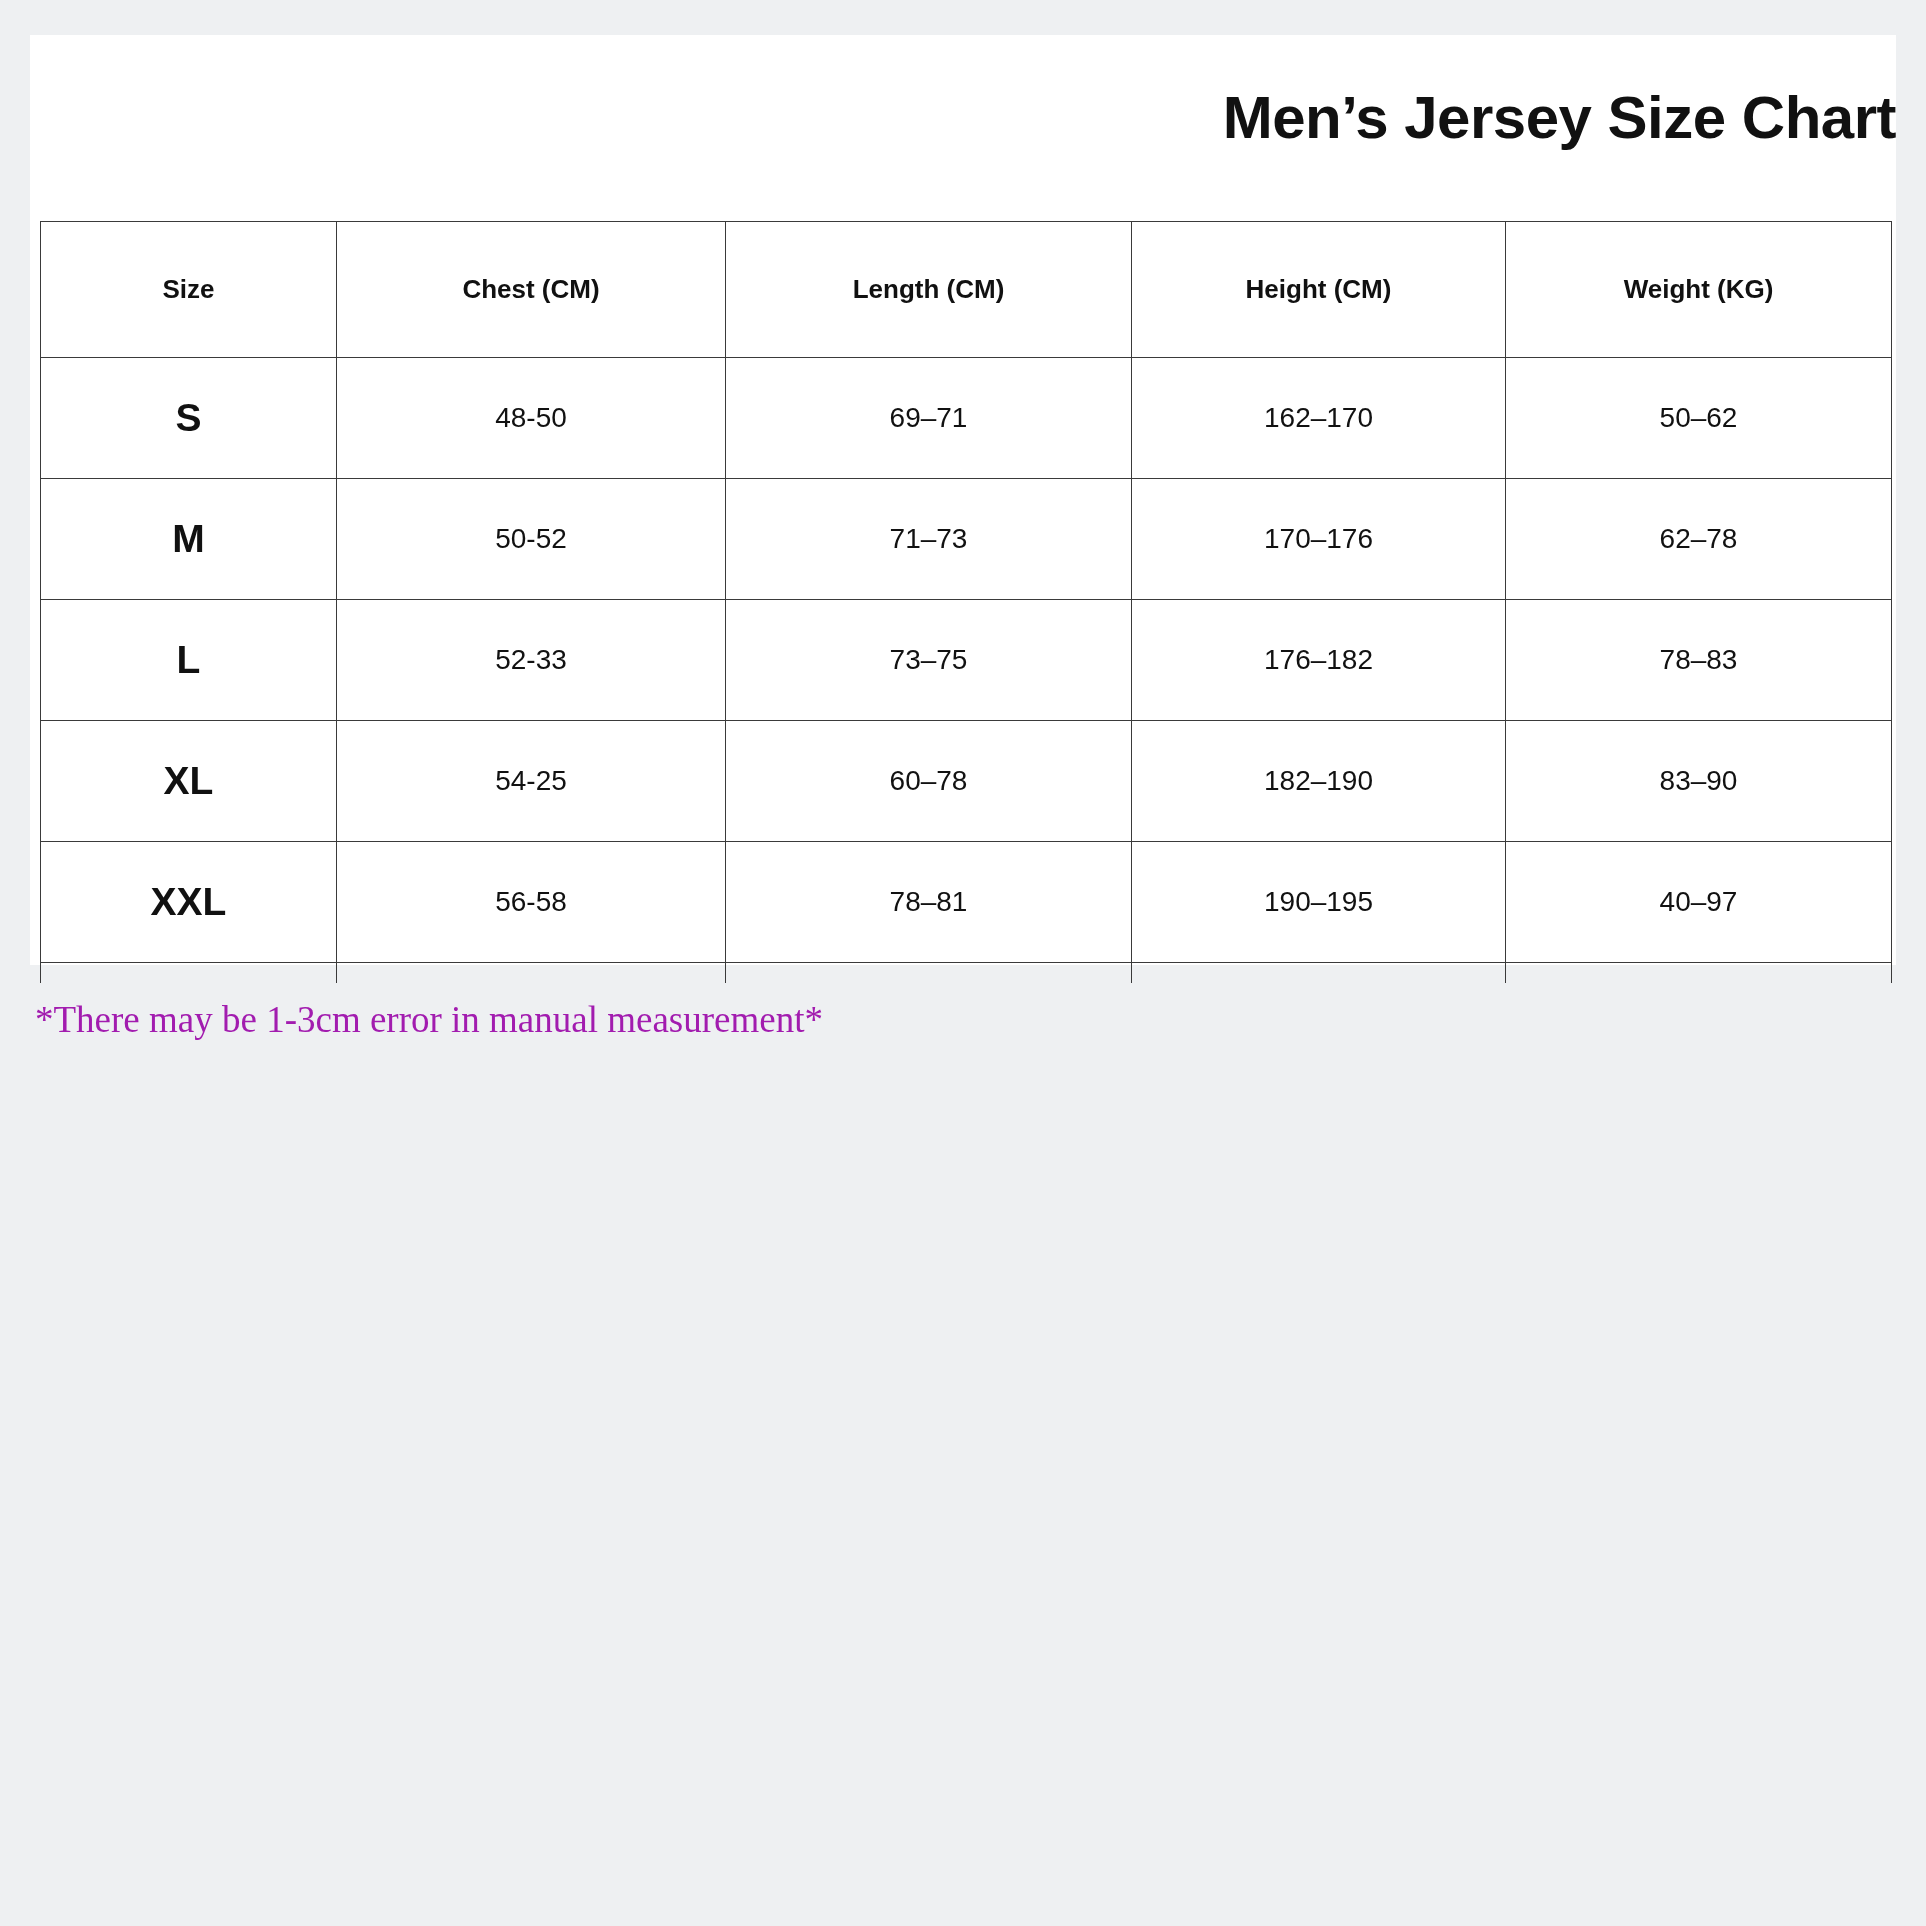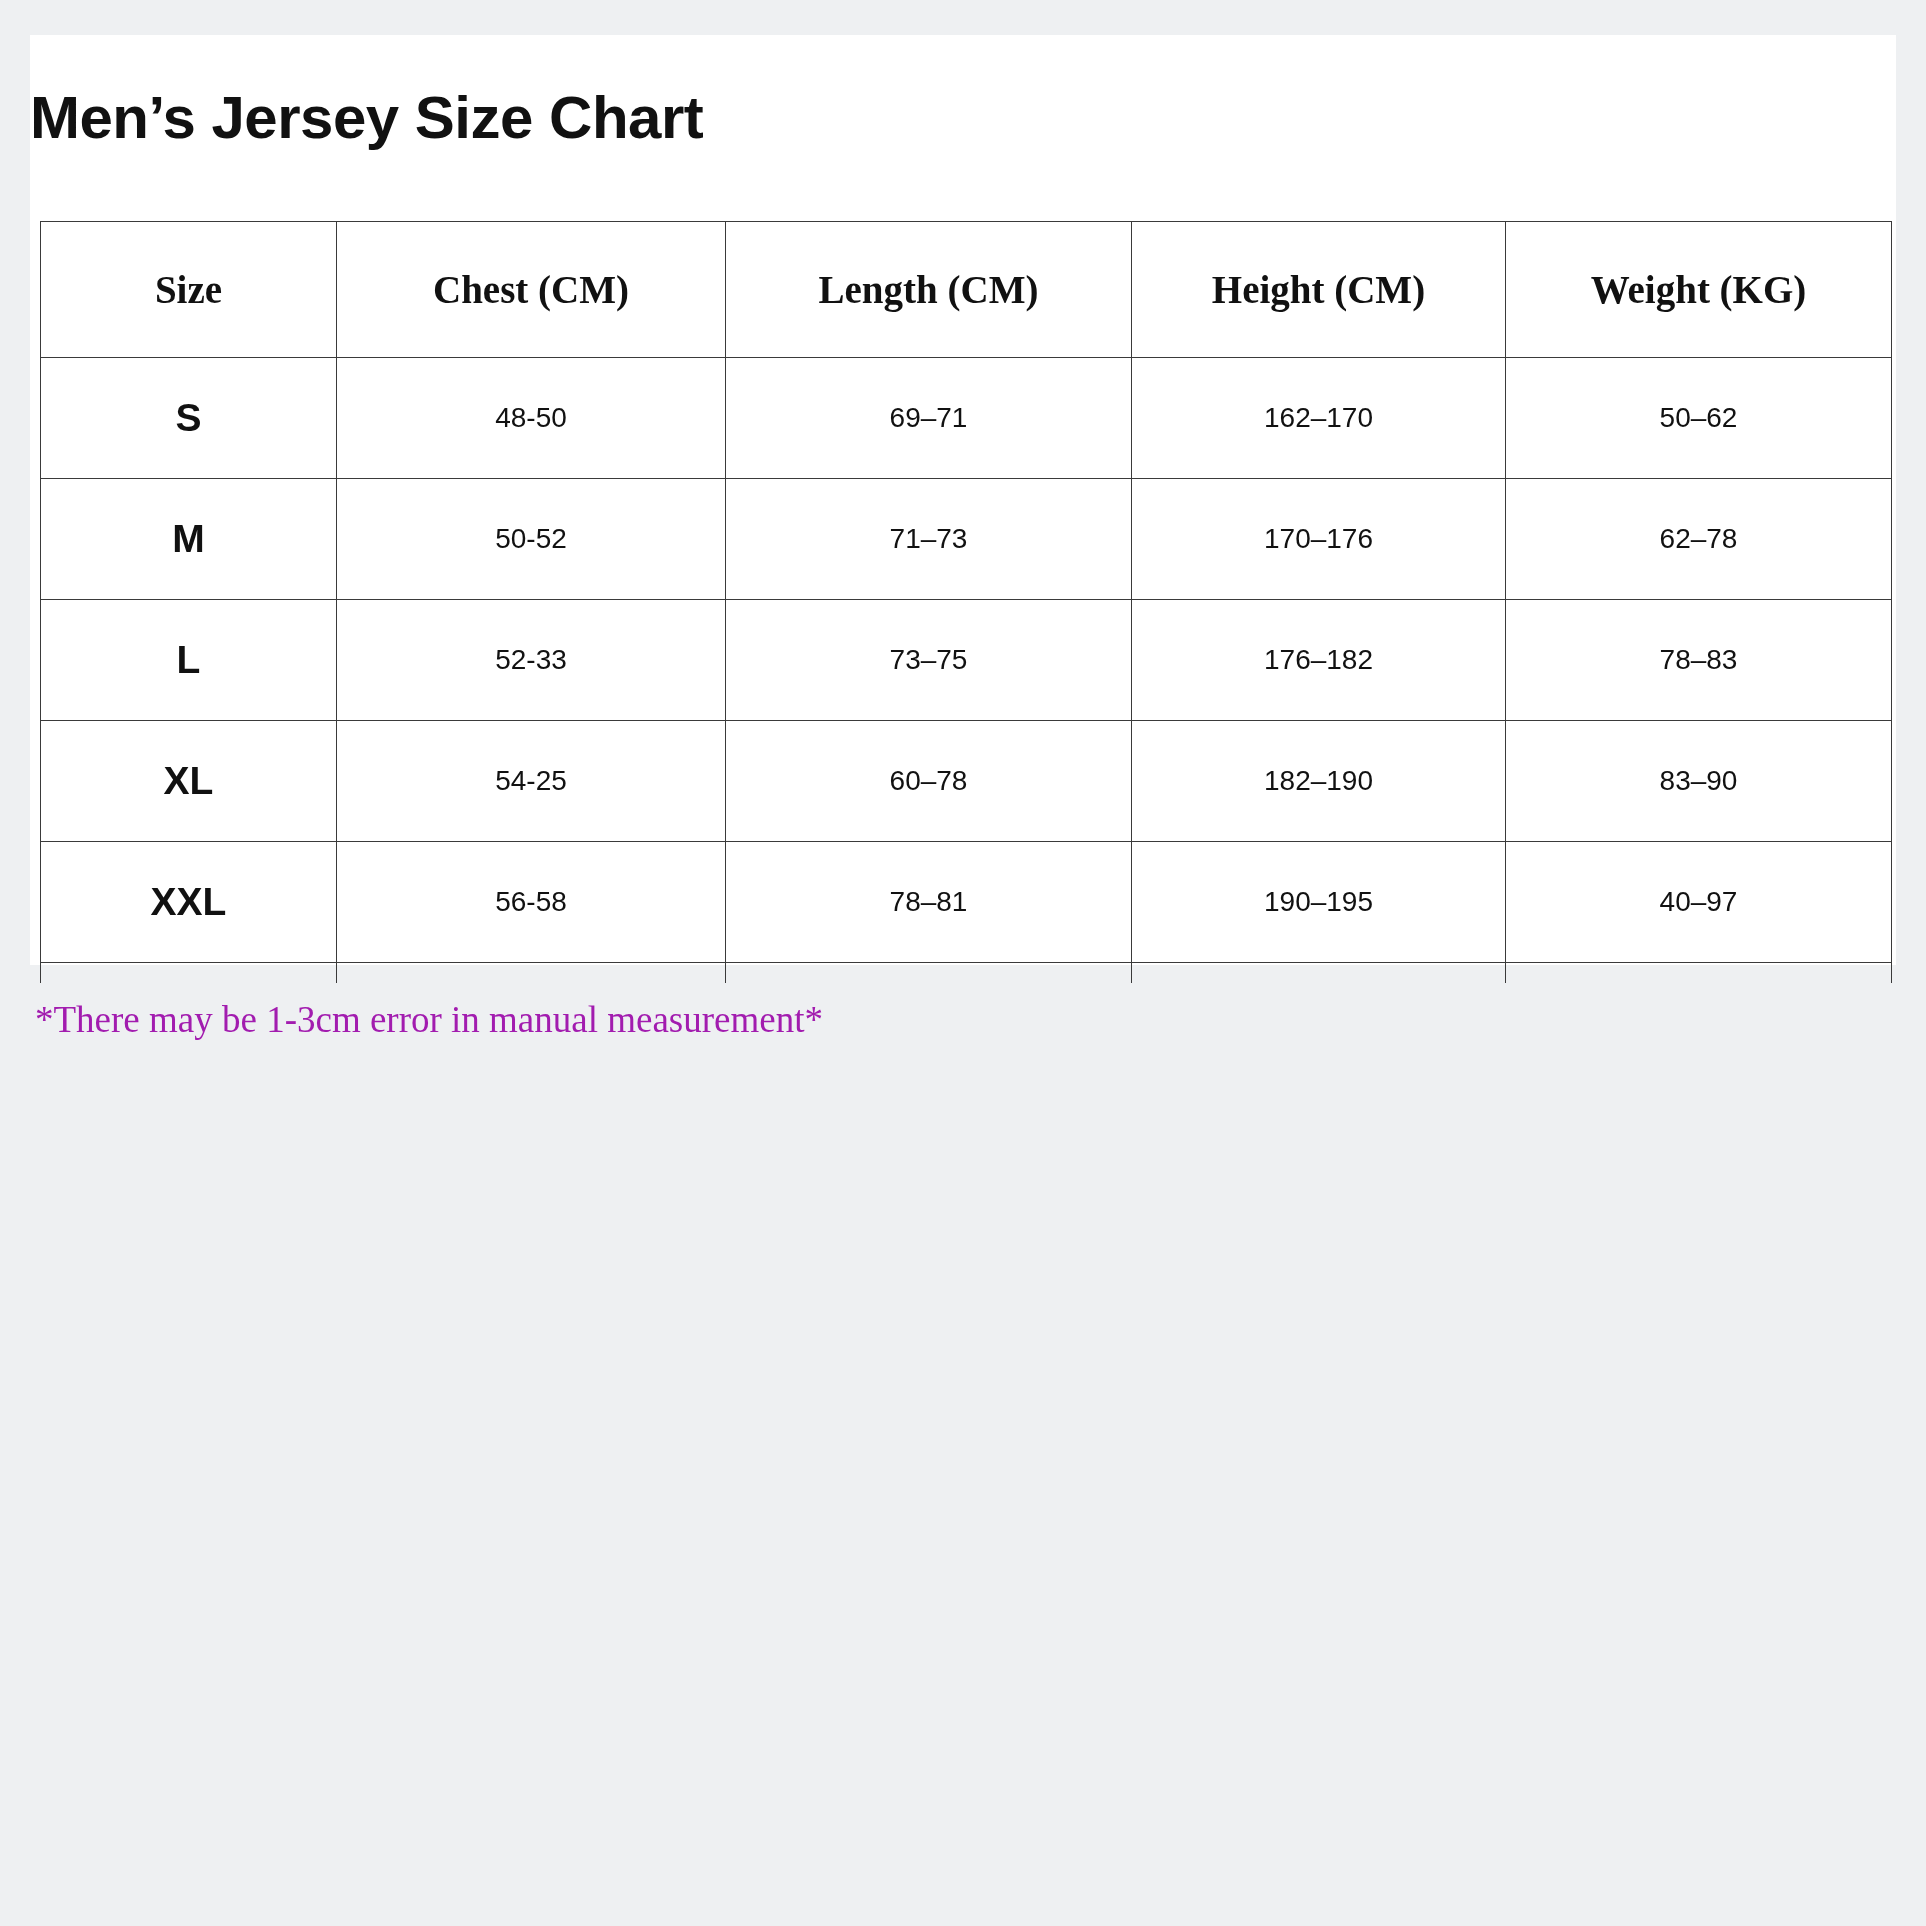--- a/index.html
+++ b/index.html
@@ -22,21 +22,21 @@
   
   .chart-card {
     position: absolute;
     left: 30px;
     top: 35px;
     width: 1866px;
     height: 930px;
     background: #ffffff;
   }
   .chart-title {
-    text-align: left;
+    text-align: right;
     font-size: 60px;
     font-weight: bold;
     color: #111111;
     letter-spacing: -0.5px;
     padding-top: 53px;
     line-height: 1.0;
     font-family: "Liberation Sans", sans-serif;
   }
   .table-wrap {
     position: absolute;
@@ -50,25 +50,24 @@
     table-layout: fixed;
   }
   table.size-table th,
   table.size-table td {
     border: 1.5px solid #3a3a3a;
     text-align: center;
     color: #111111;
     font-family: "Liberation Sans", sans-serif;
   }
   table.size-table th {
-    font-size: 39px;
+    font-size: 26px;
     font-weight: bold;
     height: 135px;
     padding: 0;
-    font-family: Liberation Serif, serif;
   }
   table.size-table td {
     font-size: 28px;
     font-weight: normal;
     height: 120px;
     padding: 0;
   }
   table.size-table td.size-cell {
     font-weight: bold;
     font-size: 39px;

